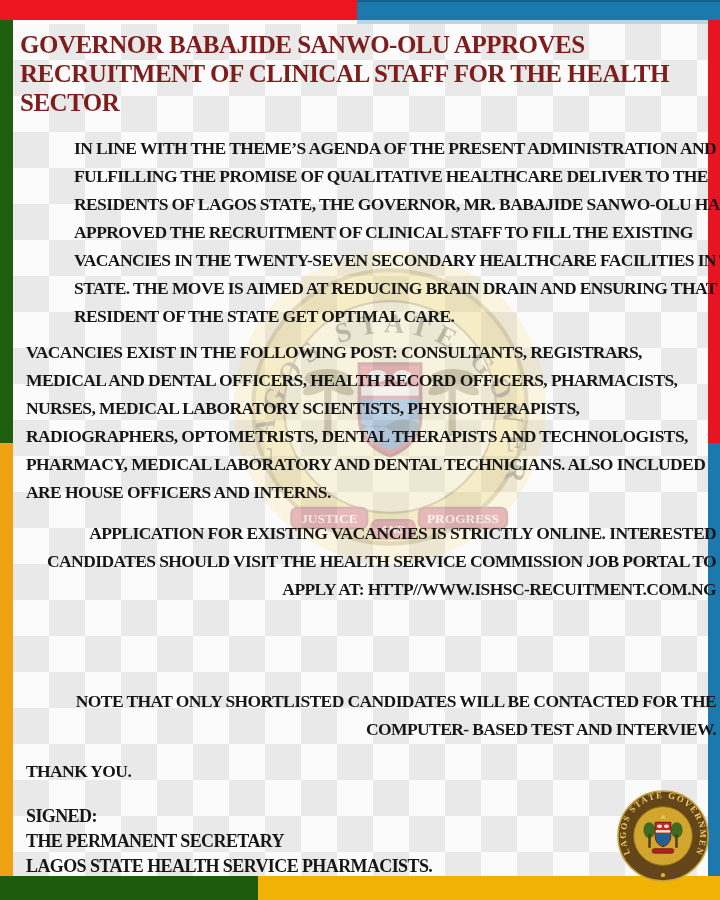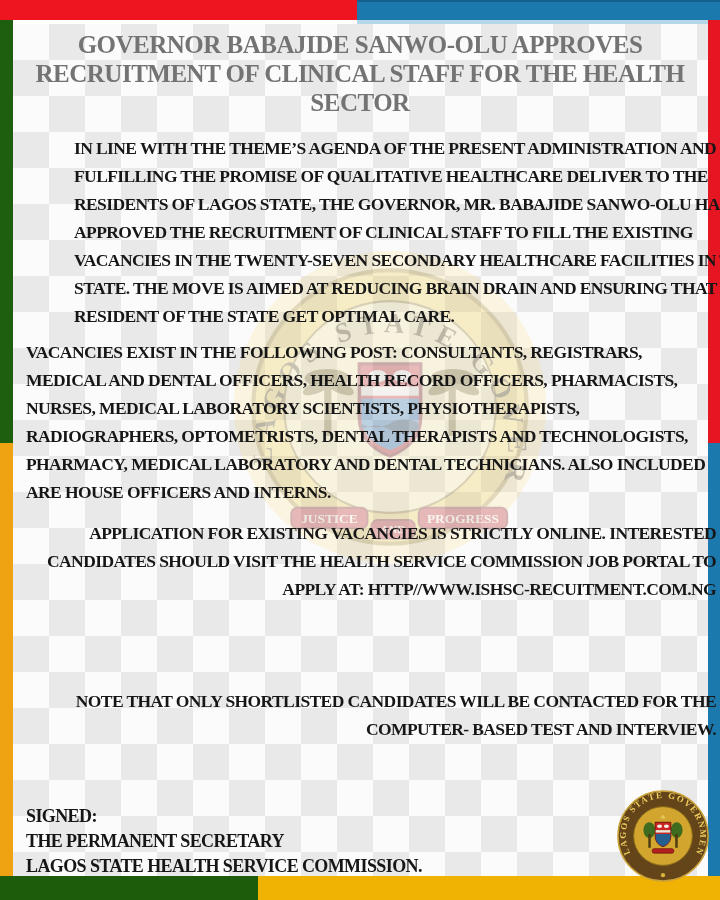--- a/index.html
+++ b/index.html
@@ -19,21 +19,21 @@
   #bottombar-yellow{left:258px;top:876px;width:462px;height:24px;background:#f1b303;}
 
   
   #content-bg{left:13px;top:24px;width:695px;height:852px;background-color:#fbfbfb;
     background-image:
       linear-gradient(45deg,#e9e9e9 25%,transparent 25%,transparent 75%,#e9e9e9 75%),
       linear-gradient(45deg,#e9e9e9 25%,transparent 25%,transparent 75%,#e9e9e9 75%);
     background-size:72px 72px;background-position:0 0,36px 36px;}
 
   .lines{white-space:pre;}
-  #doc-title{left:20px;top:30px;width:680px;text-align:center;color:#737373;
+  #doc-title{left:20px;top:30px;width:680px;text-align:left;color:#7f1d1d;
     font-weight:bold;font-size:25px;line-height:29px;letter-spacing:-0.5px;}
   .body-par{left:26px;width:690px;color:#161616;font-weight:bold;font-size:17.5px;
     line-height:28px;letter-spacing:-0.6px;}
   #par-1{top:134px;margin-left:48px;}
   #par-2{top:338px;}
   #par-3{top:519px;text-align:right;}
   #par-4{top:611px;}
   #par-5{top:687px;text-align:right;}
   #thank-you{top:757px;}
   #signature{top:804px;line-height:25px;font-size:18px;}
@@ -116,23 +116,24 @@
 MEDICAL AND DENTAL OFFICERS, HEALTH RECORD OFFICERS, PHARMACISTS,
 NURSES, MEDICAL LABORATORY SCIENTISTS, PHYSIOTHERAPISTS,
 RADIOGRAPHERS, OPTOMETRISTS, DENTAL THERAPISTS AND TECHNOLOGISTS,
 PHARMACY, MEDICAL LABORATORY AND DENTAL TECHNICIANS. ALSO INCLUDED
 ARE HOUSE OFFICERS AND INTERNS.</div>
   <div class="abs lines body-par" id="par-3">APPLICATION FOR EXISTING VACANCIES IS STRICTLY ONLINE. INTERESTED
 CANDIDATES SHOULD VISIT THE HEALTH SERVICE COMMISSION JOB PORTAL TO
 APPLY AT: HTTP//WWW.ISHSC-RECUITMENT.COM.NG</div>
   <div class="abs lines body-par" id="par-5">NOTE THAT ONLY SHORTLISTED CANDIDATES WILL BE CONTACTED FOR THE
 COMPUTER- BASED TEST AND INTERVIEW.</div>
+  <div class="abs lines body-par" id="thank-you">THANK YOU.</div>
   <div class="abs lines body-par" id="signature">SIGNED:
 THE PERMANENT SECRETARY
-LAGOS STATE HEALTH SERVICE COMMISSION.</div>
+LAGOS STATE HEALTH SERVICE PHARMACISTS.</div>
 
   <svg class="abs" id="gov-seal" viewBox="0 0 96 96" xmlns="http://www.w3.org/2000/svg">
     <defs>
       <path id="seal-arc" d="M 16.5 68.5 A 38 38 0 1 1 79.5 68.5" fill="none"></path>
     </defs>
     <circle cx="48" cy="48" r="46" fill="#64451a" stroke="#caa23a" stroke-width="1.5"></circle>
     <circle cx="48" cy="48" r="30" fill="#d2a52e" stroke="#8a6a1a" stroke-width="1"></circle>
     <text font-family="Liberation Serif, DejaVu Serif, serif" font-size="9" font-weight="bold" fill="#efcd5e" letter-spacing="1.6">
       <textPath href="#seal-arc" startOffset="2%">LAGOS STATE GOVERNMENT</textPath>
     </text>

